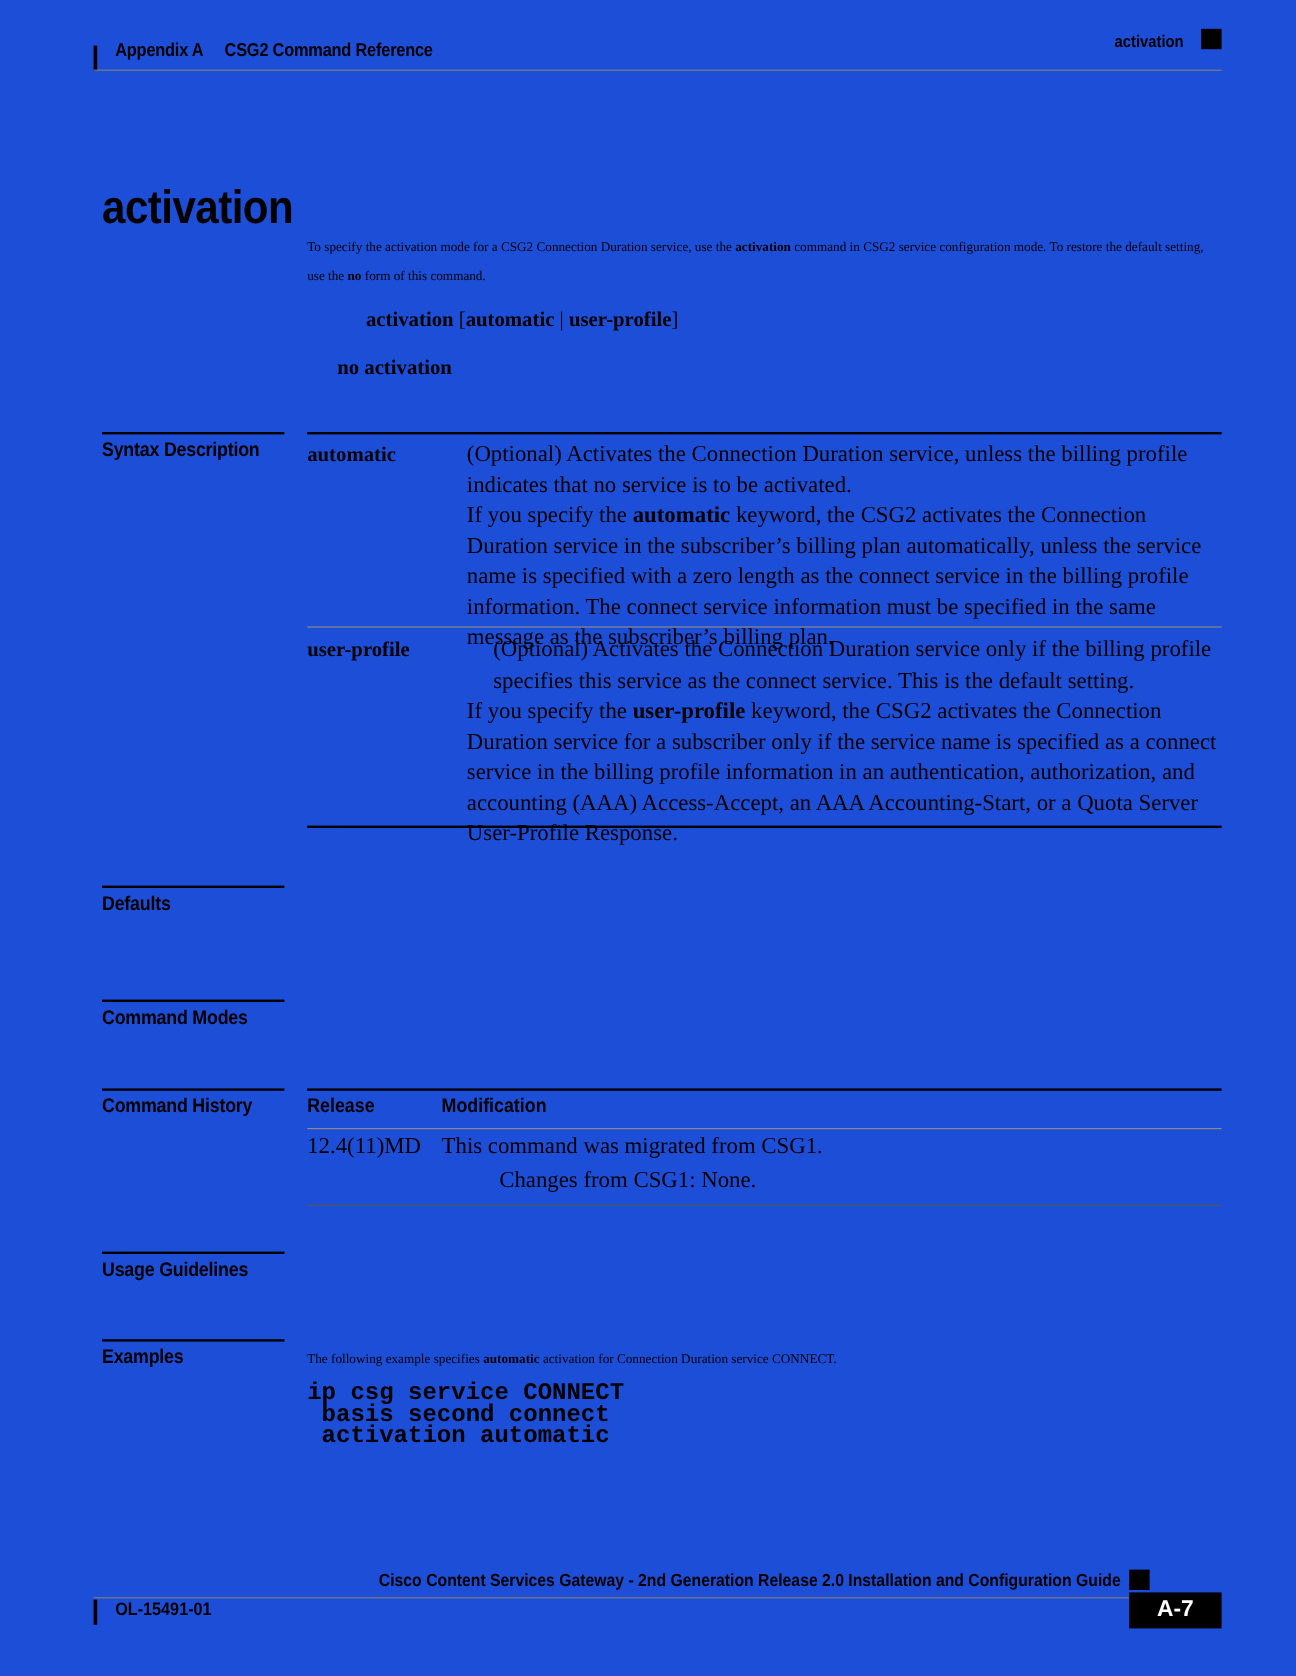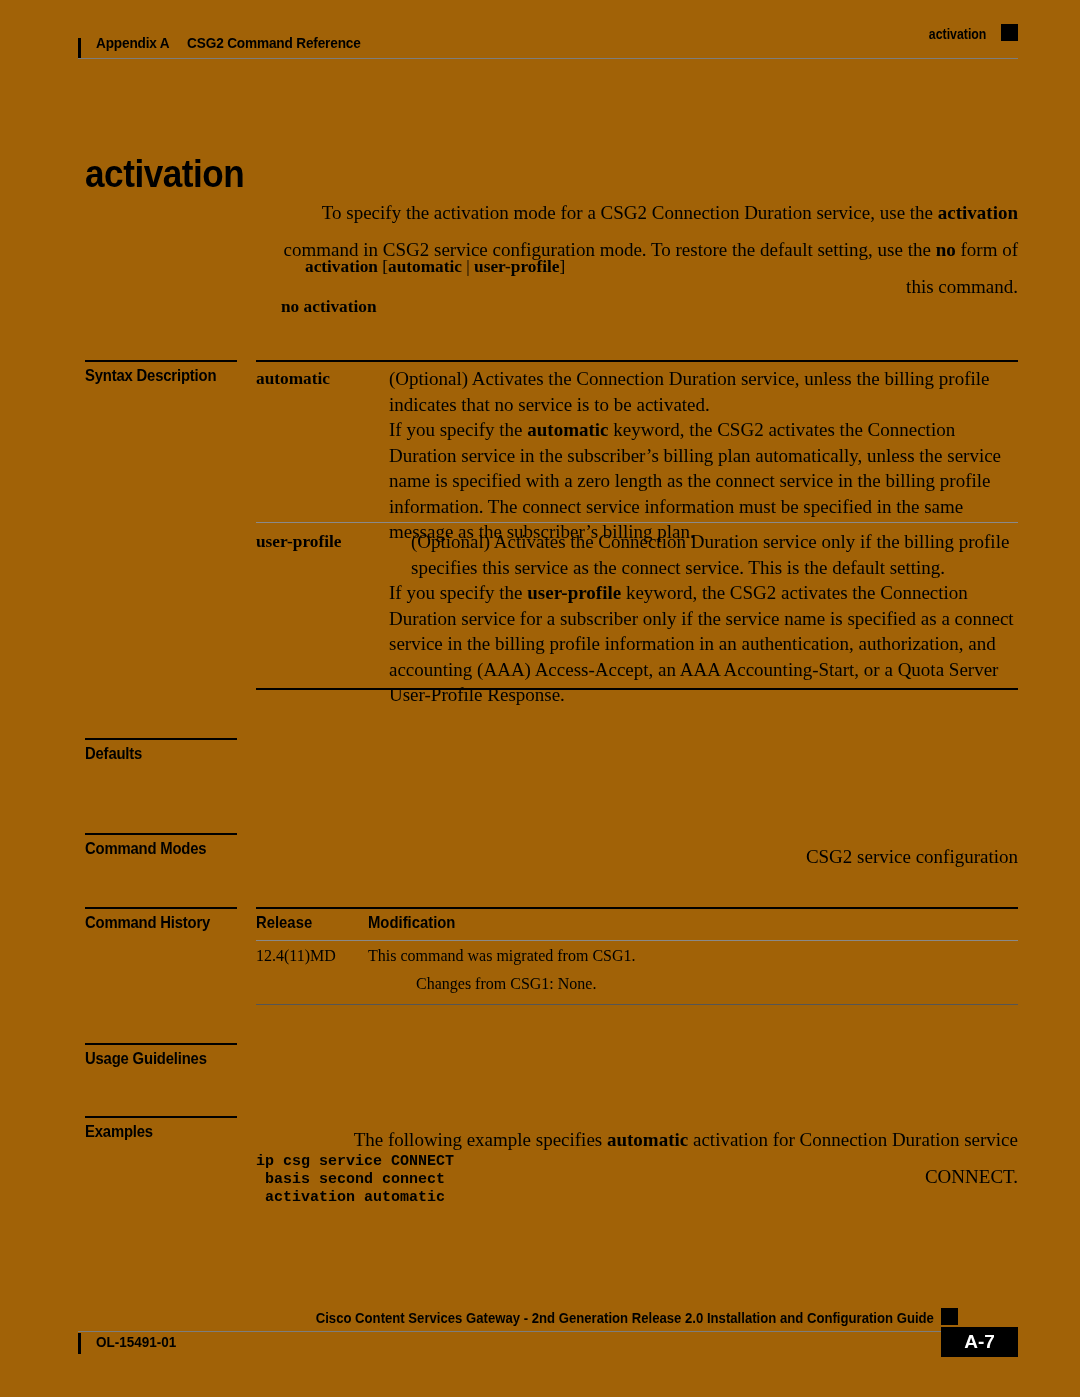--- a/index.html
+++ b/index.html
@@ -4,21 +4,21 @@
 <style>
   html, body {
     margin: 0;
     padding: 0;
     background: #ffffff;
   }
   .page {
     position: relative;
     width: 1080px;
     height: 1397px;
-    background: #a16207;
+    background: #1d4ed8;
     font-family: "Liberation Serif", "DejaVu Serif", serif;
     color: #000000;
     overflow: hidden;
   }
 
   
   .run-head {
     position: absolute;
     left: 78px;
     top: 34px;
@@ -94,23 +94,23 @@
     transform-origin: left top;
   }
 
   
   .body-col {
     position: absolute;
     left: 256px;
     width: 762px;
   }
   .para {
-    font-size: 19px;
-    line-height: 37px;
-    text-align: right;
+    font-size: 11px;
+    line-height: 24px;
+    text-align: left;
   }
   b, strong { font-weight: bold; }
 
   
   .syntax {
     position: absolute;
     left: 281px;
     font-size: 17.3px;
     line-height: 25px;
     font-weight: bold;
@@ -171,30 +171,30 @@
     position: absolute;
     font-family: "Liberation Sans Narrow", "Liberation Sans", sans-serif;
     font-weight: bold;
     font-size: 16.5px;
     transform: scaleX(0.9);
     transform-origin: left top;
     white-space: nowrap;
   }
   .tbl-cell {
     position: absolute;
-    font-size: 16px;
+    font-size: 19px;
     line-height: 25.5px;
   }
 
   
   .code {
     position: absolute;
     left: 256px;
     font-family: "Liberation Mono", "DejaVu Sans Mono", monospace;
-    font-size: 15px;
+    font-size: 20px;
     line-height: 18.2px;
     font-weight: bold;
     white-space: pre;
   }
 
   
   .run-foot-text {
     position: absolute;
     right: 146px;
     top: 1310px;
@@ -294,21 +294,20 @@
   <div class="tbl-def" style="top:529px;margin-left:22px;">(Optional) Activates the Connection Duration service only if the billing profile specifies this service as the connect service. This is the default setting.</div>
   <div class="tbl-def" style="top:580px;">If you specify the <b>user-profile</b> keyword, the CSG2 activates the Connection Duration service for a subscriber only if the service name is specified as a connect service in the billing profile information in an authentication, authorization, and accounting (AAA) Access-Accept, an AAA Accounting-Start, or a Quota Server User-Profile Response.</div>
 
   <div class="tbl-rule-heavy" style="top:688px;"></div>
 
   <div class="sec-rule" style="top:738px;"></div>
   <div class="sec-label" style="top:744px;">Defaults</div>
 
   <div class="sec-rule" style="top:833px;"></div>
   <div class="sec-label" style="top:839px;">Command Modes</div>
-  <div class="body-col para" style="top:838px;">CSG2 service configuration</div>
 
   <div class="sec-rule" style="top:907px;"></div>
   <div class="sec-label" style="top:913px;">Command History</div>
 
   <div class="tbl-rule-heavy" style="top:907px;"></div>
   <div class="tbl-head" style="left:256px; top:913px;">Release</div>
   <div class="tbl-head" style="left:368px; top:913px;">Modification</div>
   <div class="tbl-rule-light" style="top:940px;"></div>
 
   <div class="tbl-cell" style="left:256px; top:943px;">12.4(11)MD</div>

